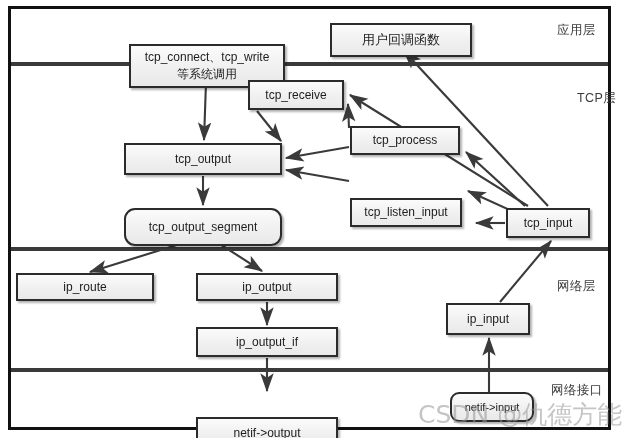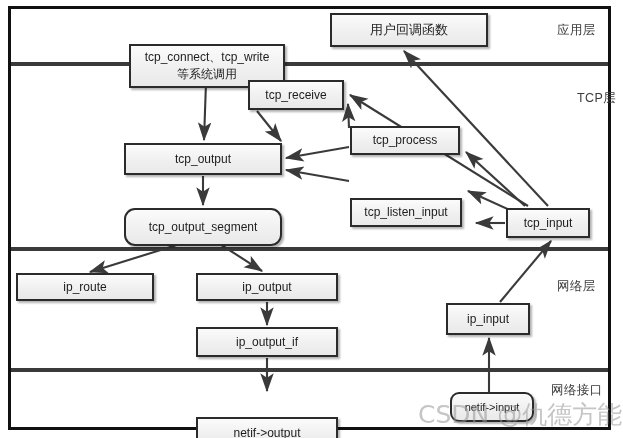--- a/index.html
+++ b/index.html
@@ -135,21 +135,21 @@
 
       <path d="M489,392 L489,338"></path>
 
       <path d="M500,302 L551,241"></path>
     </g>
   </svg>
 
   <div class="node two-line" style="left:129px; top:9px; width:156px; height:44px;">tcp_connect、tcp_write
 等系统调用</div>
 
-  <div class="node cjk" style="left:330px; top:13px; width:158px; height:34px;">用户回调函数</div>
+  <div class="node cjk" style="left:330px; top:23px; width:142px; height:34px;">用户回调函数</div>
 
   <div class="node" style="left:248px; top:80px; width:96px; height:30px;">tcp_receive</div>
 
   <div class="node" style="left:350px; top:126px; width:110px; height:29px;">tcp_process</div>
 
   <div class="node" style="left:124px; top:143px; width:158px; height:32px;">tcp_output</div>
 
   <div class="node" style="left:350px; top:170px; width:112px; height:29px;margin-top:28px;">tcp_listen_input</div>
 
   <div class="node" style="left:124px; top:208px; width:158px; height:38px;border-radius:11px;">tcp_output_segment</div>

